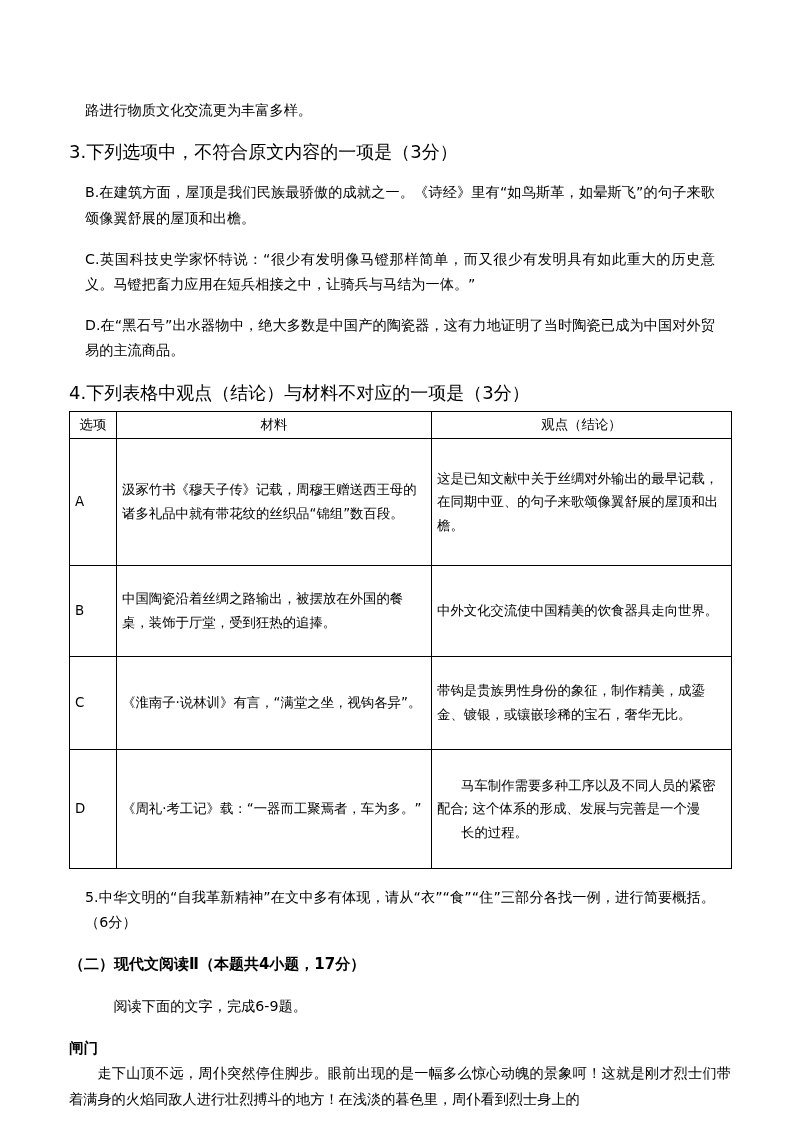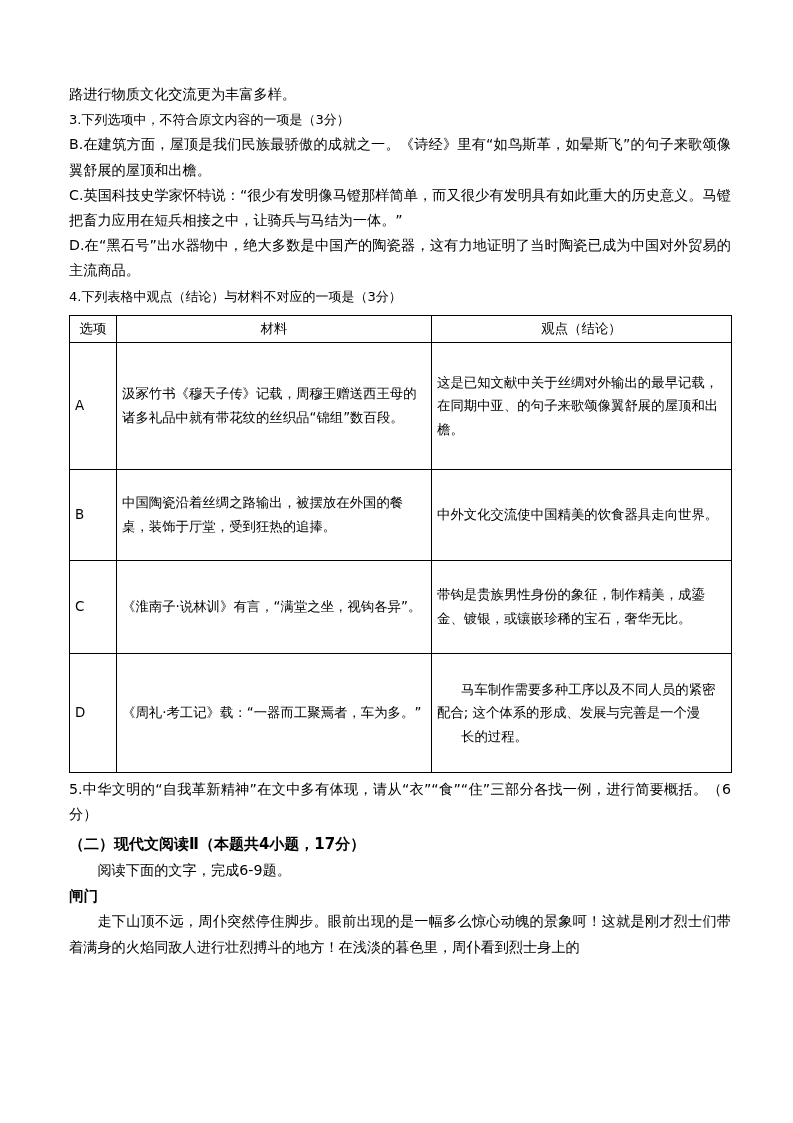--- a/index.html
+++ b/index.html
@@ -22,28 +22,28 @@
     width: 793px;
     height: 1123px;
     box-sizing: border-box;
     padding: 82px 62px 0 69px;
   }
   .para {
     font-size: 14.2px;
     line-height: 25.2px;
     text-align: justify;
     text-justify: inter-ideograph;
-    margin: 0;
+    margin: 16px;
     letter-spacing: 0px;
   }
   .para.indent2 {
     text-indent: 2em;
   }
   .q-line {
-    font-size: 13px;
+    font-size: 18px;
     line-height: 25.2px;
     margin: 0;
   }
   .section-head {
     font-size: 15px;
     line-height: 27px;
     font-weight: bold;
     margin: 4px 0 0 0;
   }
   .centered-title {

